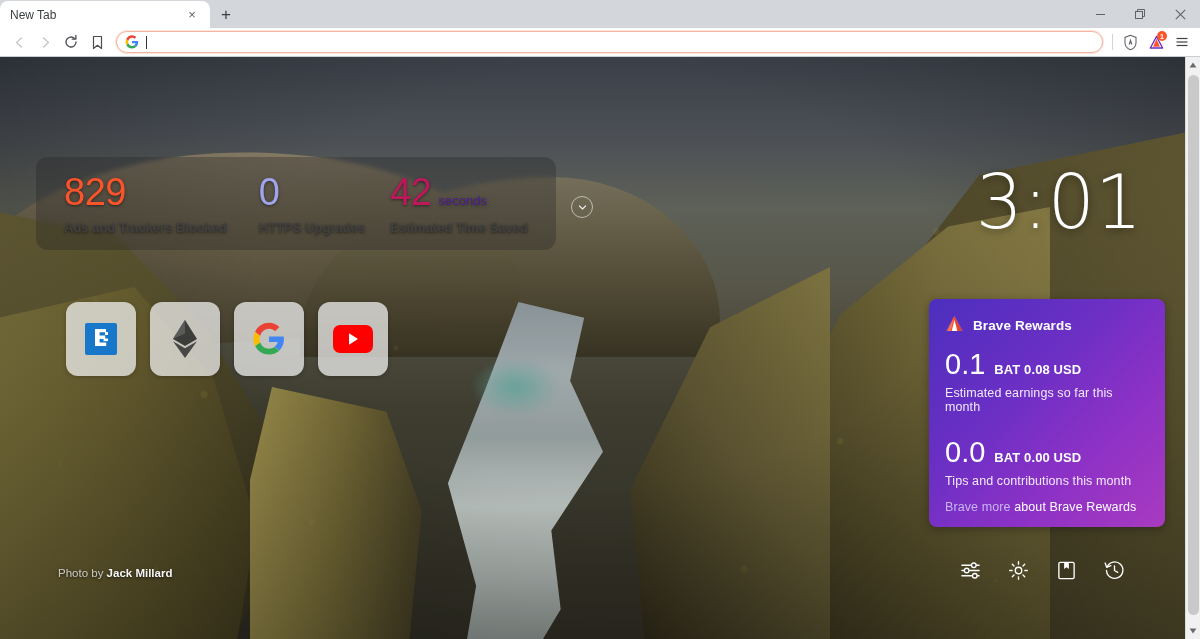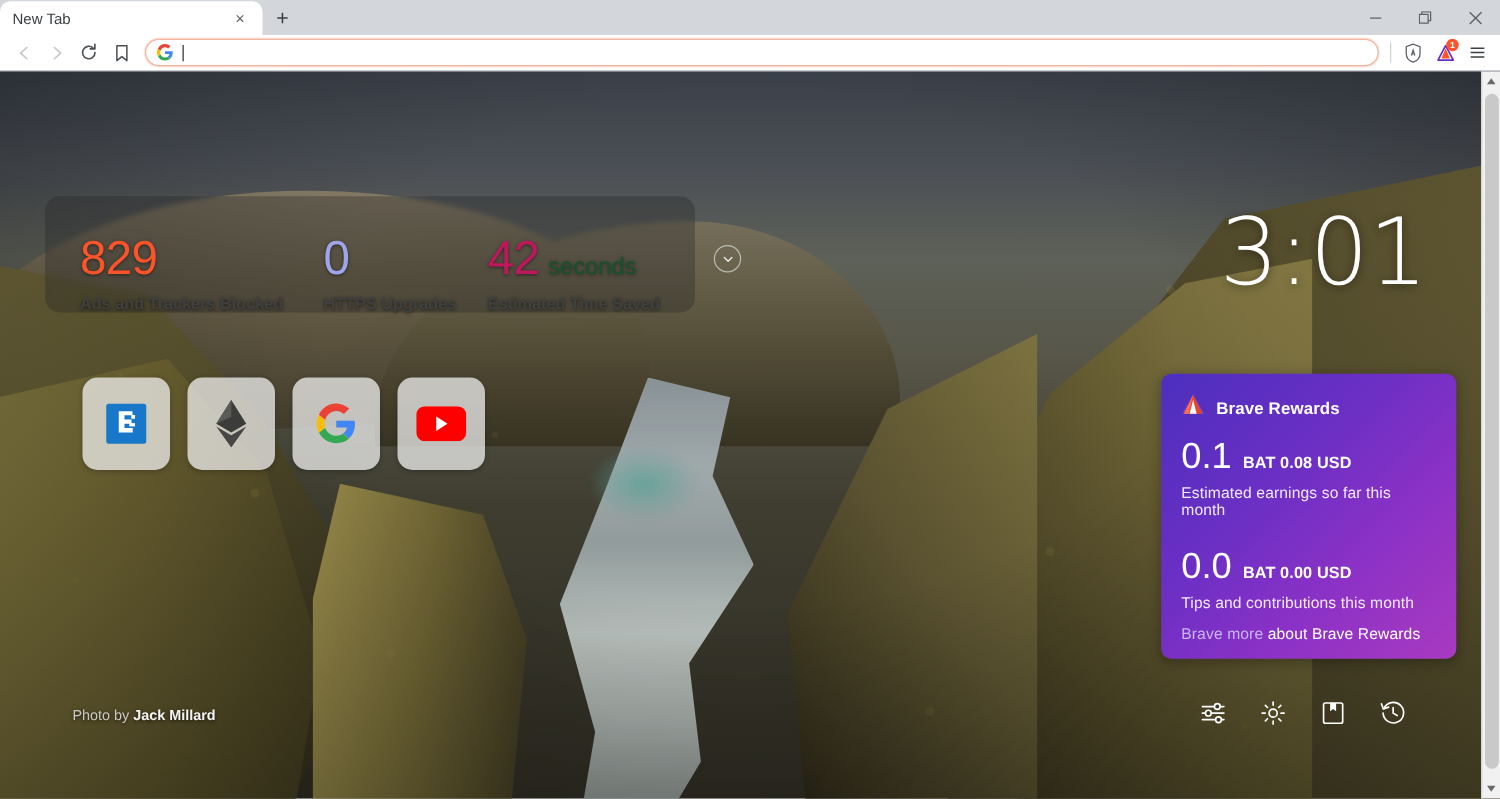--- a/index.html
+++ b/index.html
@@ -146,33 +146,33 @@
   }
   .vignette {
     position:absolute; inset:0; pointer-events:none;
     background:radial-gradient(ellipse at 50% 38%, rgba(0,0,0,0) 40%, rgba(0,0,0,.35) 100%);
   }
 
   
   .stats {
     position:absolute; left:36px; top:100px; width:520px; height:93px;
     background:rgba(33,33,38,.32); border-radius:12px;
-    display:flex; align-items:flex-end; padding:0 28px; gap:0;
+    display:flex; align-items:center; padding:0 28px; gap:0;
     backdrop-filter:blur(2px);
   }
   .stat { display:flex; flex-direction:column; }
   .stat-1 { width:215px; }
   .stat-2 { width:145px; }
   .stat-3 { width:auto; }
   .stat-num {
     font-size:38px; font-weight:400; line-height:1; letter-spacing:-.5px;
     text-shadow:0 1px 3px rgba(0,0,0,.5);
   }
   .stat-row { display:flex; align-items:baseline; gap:7px; }
-  .stat-unit { font-size:19px; color:#14532d; font-weight:400; text-shadow:0 1px 3px rgba(0,0,0,.5); }
+  .stat-unit { font-size:13px; color:#4c1d95; font-weight:400; text-shadow:0 1px 3px rgba(0,0,0,.5); }
   .stat-label {
     font-size:13px; color:#404040; margin-top:9px; font-weight:600;
     text-shadow:0 1px 3px rgba(0,0,0,.6); white-space:nowrap;
   }
   .collapse-btn {
     position:absolute; left:571px; top:139px; width:22px; height:22px;
     border:1.3px solid rgba(255,255,255,.55); border-radius:50%;
     display:flex; align-items:center; justify-content:center; cursor:pointer;
   }
 

